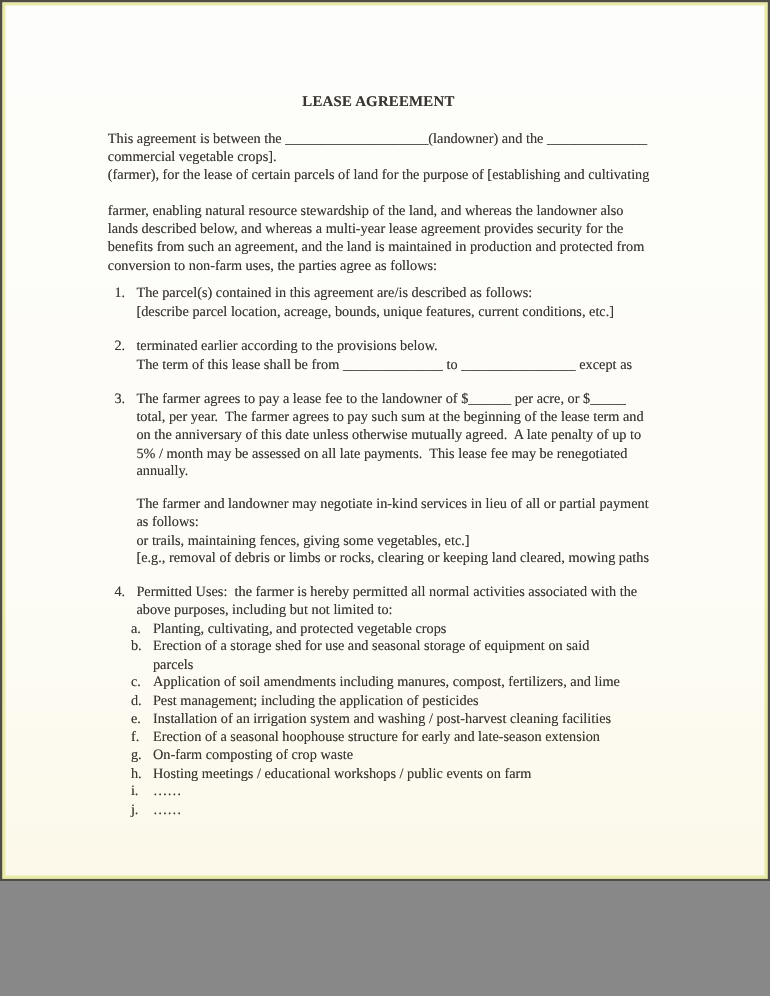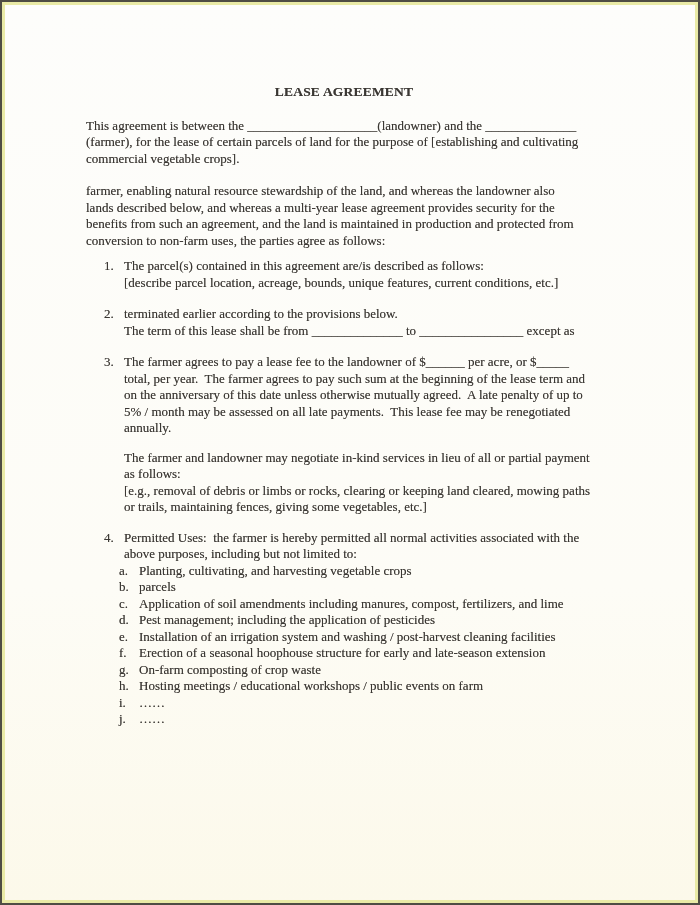--- a/index.html
+++ b/index.html
@@ -8,21 +8,21 @@
     --ink: #3a3733;
     --frame-outer: #4e4c44;
     --frame-inner: #e9eaa6;
   }
   * { margin: 0; padding: 0; box-sizing: border-box; }
   html, body { background: #888; }
   body { width: 700px; font-family: "Liberation Serif", "DejaVu Serif", serif; }
 
   .page {
     width: 700px;
-    height: 905px;
+    height: 801px;
     border: 2px solid var(--frame-outer);
     outline: none;
     box-shadow: inset 0 0 0 3px var(--frame-inner);
     background: linear-gradient(180deg, var(--page-bg-top) 0%, #fdfcf6 65%, var(--page-bg-bottom) 100%);
     color: var(--ink);
     font-size: 13px;
     line-height: 16.5px;
     padding: 82px 80px 0 84px;
     overflow: hidden;
     text-shadow: 0 0 0.4px rgba(55, 50, 44, 0.55);
@@ -32,21 +32,21 @@
     font-size: 13.5px;
     font-weight: bold;
     letter-spacing: 0.2px;
     text-align: center;
     width: 516px;
     margin-bottom: 17px;
   }
 
   .line { display: block; white-space: pre; }
 
-  .para { margin-bottom: 16px; }
+  .para { margin-bottom: 16px; margin-left: 12px; }
   .para.whereas { margin-bottom: 9px; }
 
   .clause { display: flex; align-items: flex-start; }
   .clause.c1 { margin-bottom: 15px; }
   .clause.c2 { margin-bottom: 15px; }
   .clause.c3 { margin-bottom: 13px; }
   .clause.c4 { margin-bottom: 0; }
   .clause-num { width: 20px; margin-left: 18px; flex: 0 0 auto; }
   .clause-body { flex: 1 1 auto; min-width: 0; }
 
@@ -61,22 +61,22 @@
 </style>
 </head>
 <body>
 
 <div class="page">
 
   <h1 class="title">LEASE AGREEMENT</h1>
 
   <div class="para intro">
     <span class="line">This agreement is between the ____________________(landowner) and the ______________</span>
+    <span class="line">commercial vegetable crops].</span>
     <span class="line">(farmer), for the lease of certain parcels of land for the purpose of [establishing and cultivating</span>
-    <span class="line">commercial vegetable crops].</span>
   </div>
 
   <div class="para whereas">
     <span class="line">farmer, enabling natural resource stewardship of the land, and whereas the landowner also</span>
     <span class="line">lands described below, and whereas a multi-year lease agreement provides security for the</span>
     <span class="line">benefits from such an agreement, and the land is maintained in production and protected from</span>
     <span class="line">conversion to non-farm uses, the parties agree as follows:</span>
   </div>
 
   <div class="clause c1">
@@ -102,42 +102,43 @@
       <span class="line">total, per year.  The farmer agrees to pay such sum at the beginning of the lease term and</span>
       <span class="line">on the anniversary of this date unless otherwise mutually agreed.  A late penalty of up to</span>
       <span class="line">5% / month may be assessed on all late payments.  This lease fee may be renegotiated</span>
       <span class="line">annually.</span>
     </div>
   </div>
 
   <div class="para indented inkind">
     <span class="line">The farmer and landowner may negotiate in-kind services in lieu of all or partial payment</span>
     <span class="line">as follows:</span>
+    <span class="line">or trails, maintaining fences, giving some vegetables, etc.]</span>
     <span class="line">[e.g., removal of debris or limbs or rocks, clearing or keeping land cleared, mowing paths</span>
-    <span class="line">or trails, maintaining fences, giving some vegetables, etc.]</span>
   </div>
 
   <div class="clause c4">
     <div class="clause-num">4.</div>
     <div class="clause-body">
       <span class="line">Permitted Uses:  the farmer is hereby permitted all normal activities associated with the</span>
       <span class="line">above purposes, including but not limited to:</span>
     </div>
   </div>
 
   <div class="uses">
     <div class="use">
       <div class="use-letter">a.</div>
       <div class="use-body">
-        <span class="line">Planting, cultivating, and harvesting vegetable crops</span>
+        <span class="line">Planting, cultivating, and protected vegetable crops</span>
       </div>
     </div>
     <div class="use">
       <div class="use-letter">b.</div>
       <div class="use-body">
+        <span class="line">Erection of a storage shed for use and seasonal storage of equipment on said</span>
         <span class="line">parcels</span>
       </div>
     </div>
     <div class="use">
       <div class="use-letter">c.</div>
       <div class="use-body">
         <span class="line">Application of soil amendments including manures, compost, fertilizers, and lime</span>
       </div>
     </div>
     <div class="use">

